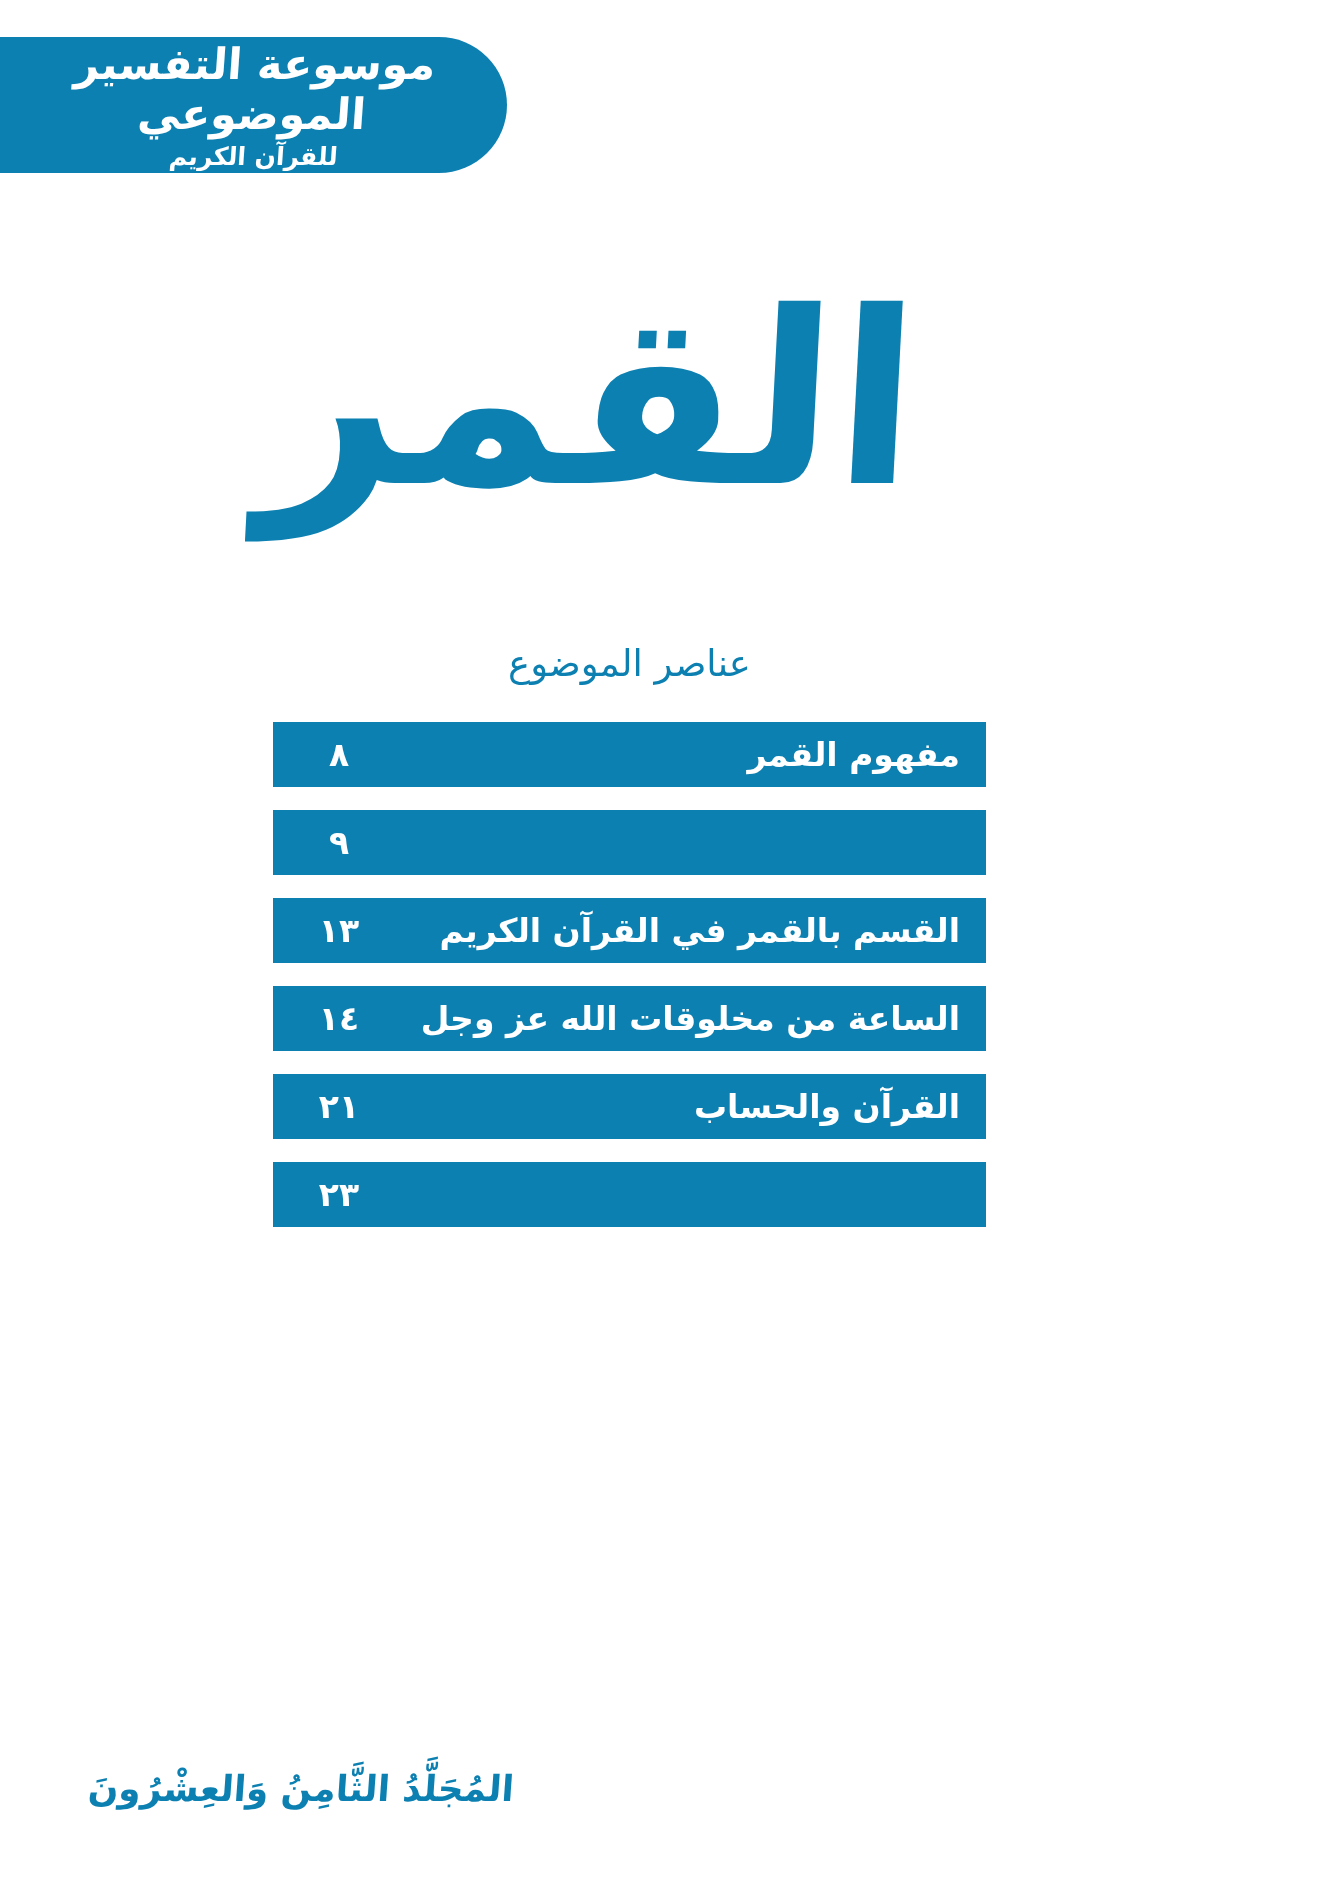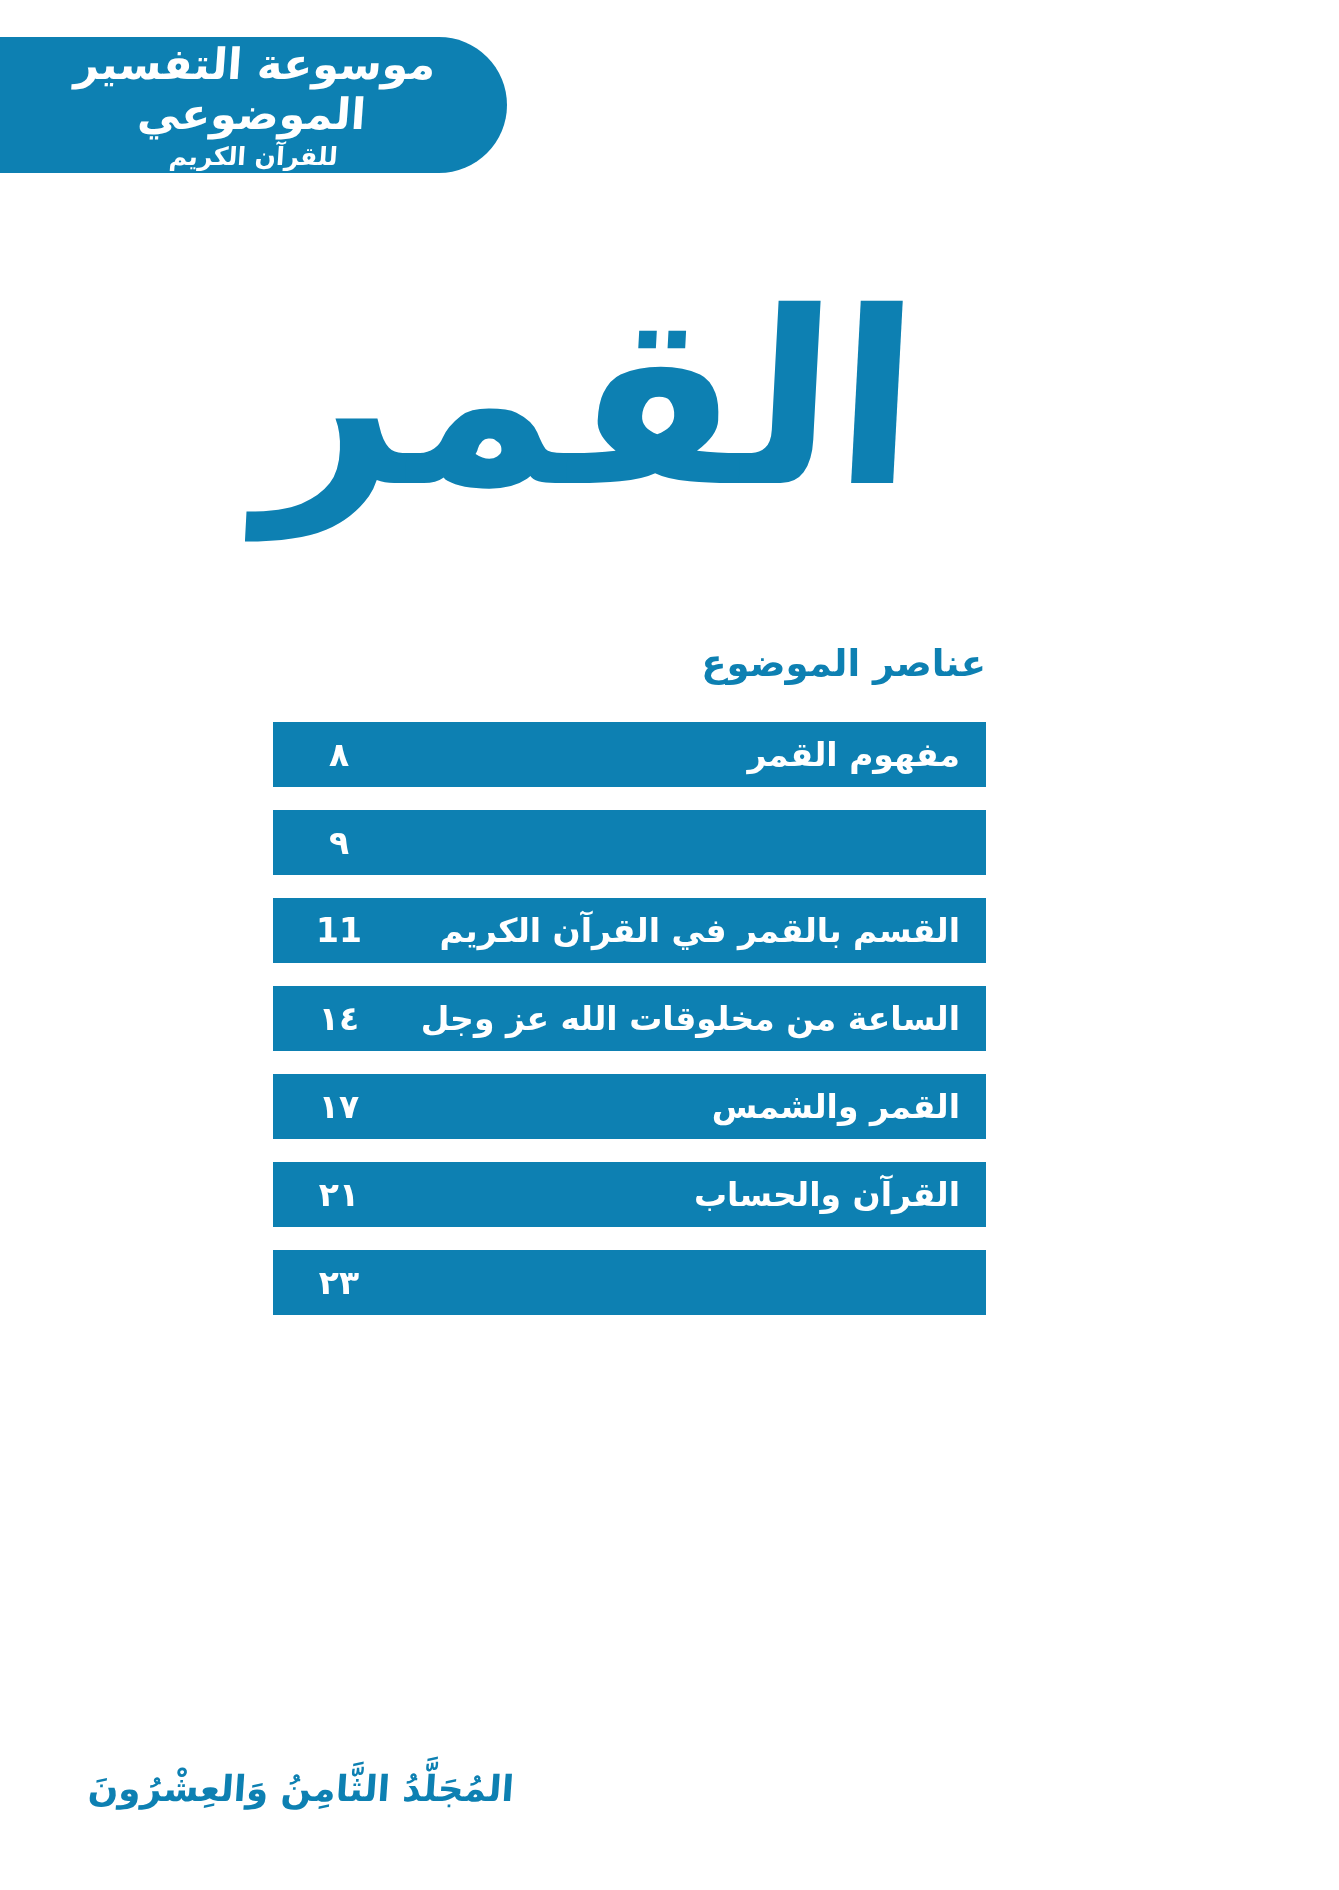--- a/index.html
+++ b/index.html
@@ -26,22 +26,22 @@
     position:absolute; left:300px; top:200px; width:580px; height:400px;
     display:flex; align-items:center; justify-content:center;
     color:var(--accent); font-size:240px; font-weight:bold;
     direction:rtl; transform:skewX(-3deg);
     white-space:nowrap;
   }
 
   
   .section-heading {
     position:absolute; left:273px; top:642px; width:713px;
-    color:var(--accent);
-    font-size:37px; font-weight:bold; direction:rtl;
+    text-align:center; color:var(--accent);
+    font-size:37px; font-weight:normal; direction:rtl;
   }
 
   
   .toc { position:absolute; left:273px; top:722px; width:713px; }
   .toc-row {
     height:65px; margin-bottom:23px; background:var(--accent);
     color:var(--on-accent); display:flex; align-items:center;
     justify-content:space-between; padding:0 26px 0 0;
     font-weight:bold; font-size:33px;
   }
@@ -76,33 +76,29 @@
         <span class="toc-num">٨</span>
         <span class="toc-label">مفهوم القمر</span>
       </div>
 
       <div class="toc-row">
         <span class="toc-num">٩</span>
       </div>
 
 
       <div class="toc-row">
-        <span class="toc-num">11</span>
+        <span class="toc-num">١٣</span>
         <span class="toc-label">القسم بالقمر في القرآن الكريم</span>
       </div>
 
       <div class="toc-row">
         <span class="toc-num">١٤</span>
         <span class="toc-label">الساعة من مخلوقات الله عز وجل</span>
       </div>
 
-      <div class="toc-row">
-        <span class="toc-num">١٧</span>
-        <span class="toc-label">القمر والشمس</span>
-      </div>
 
       <div class="toc-row">
         <span class="toc-num">٢١</span>
         <span class="toc-label">القرآن والحساب</span>
       </div>
 
       <div class="toc-row">
         <span class="toc-num">٢٣</span>
       </div>
     </div>

